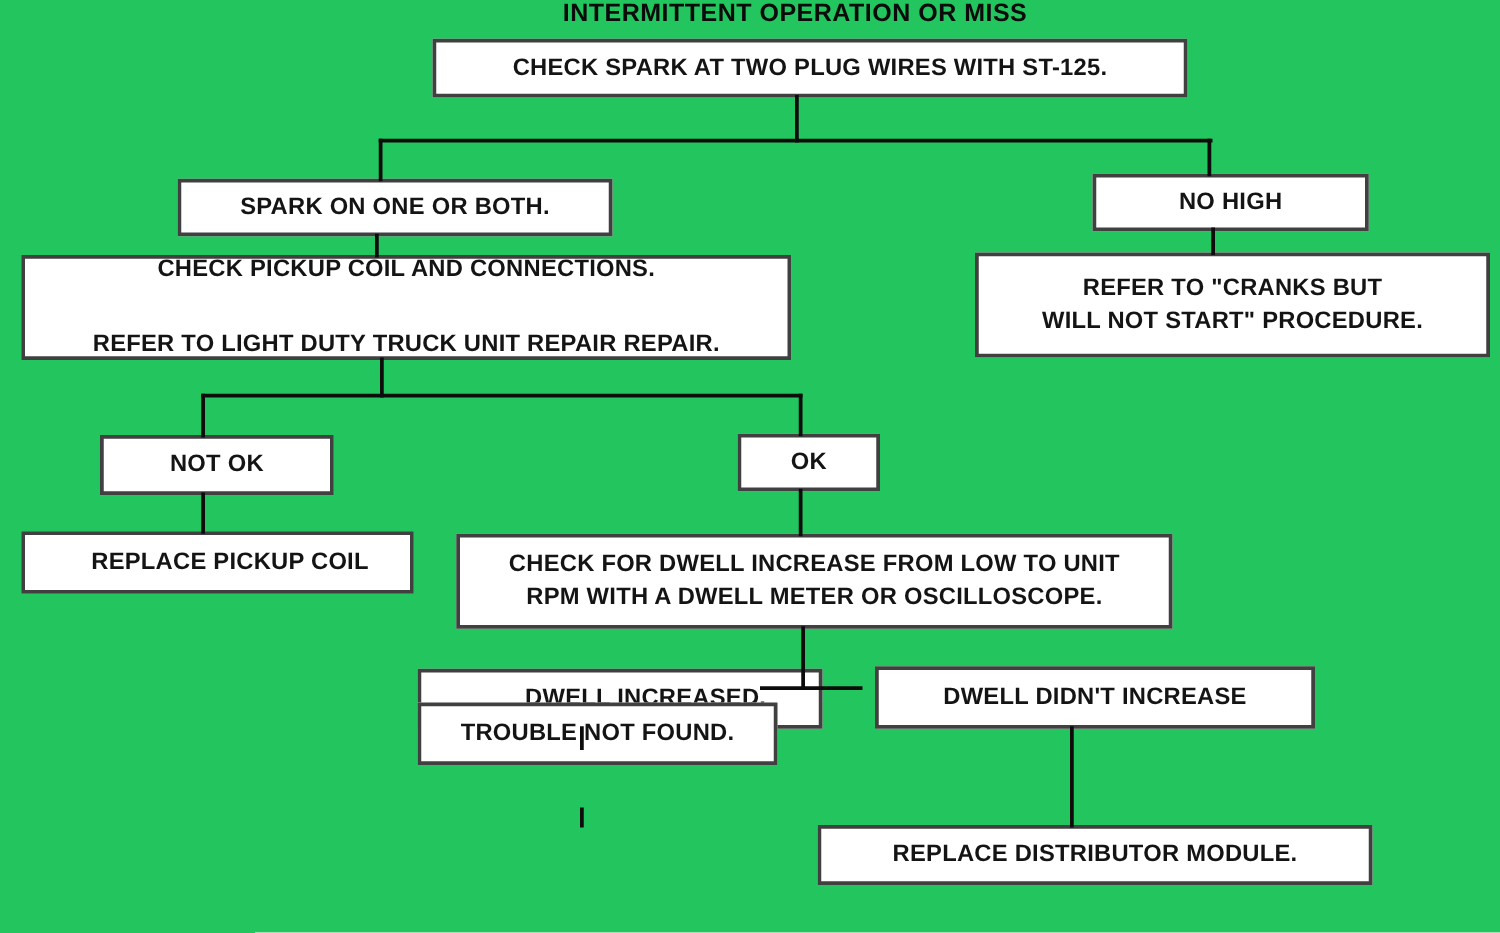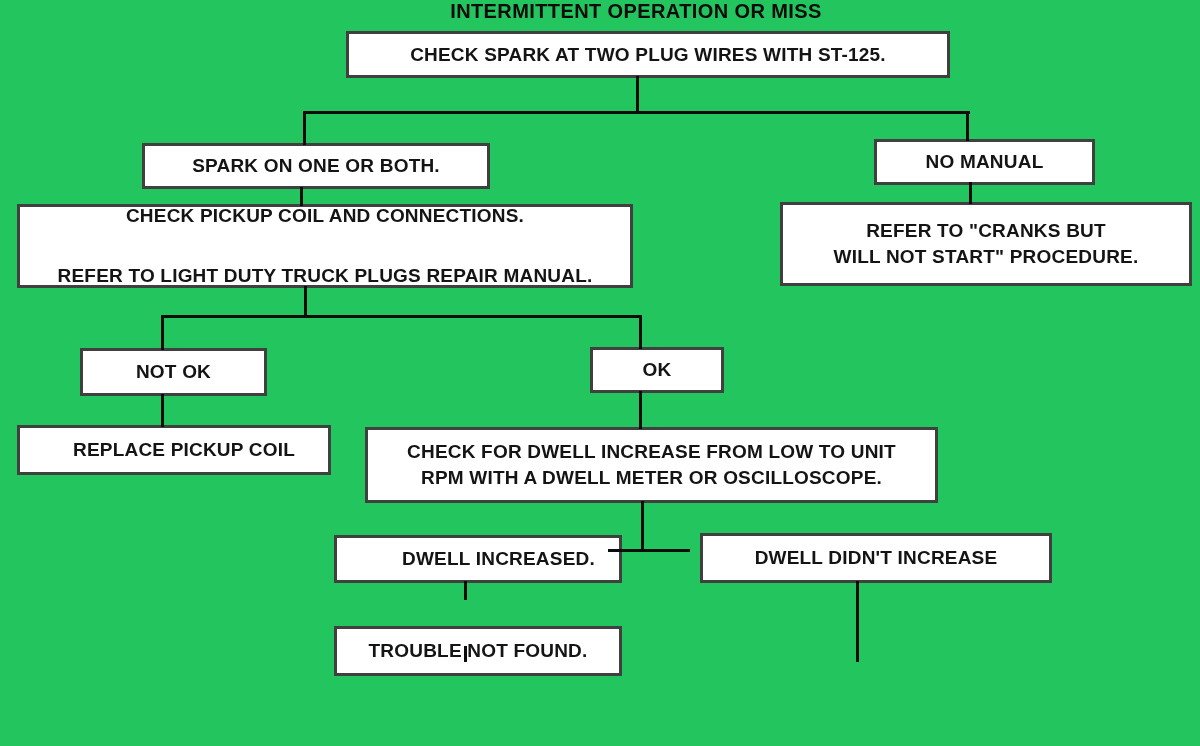--- a/index.html
+++ b/index.html
@@ -51,51 +51,51 @@
     position: absolute;
     background: #0c0c0c;
   }
   
   #b-check-spark        { left: 334px; top: 31px;  width: 604px; height: 47px; }
   #b-spark-on           { left: 130px; top: 143px; width: 348px; height: 46px; }
   #b-no-spark           { left: 862px; top: 139px; width: 221px; height: 46px; }
   #b-check-pickup       { left: 5px;   top: 204px; width: 616px; height: 84px; gap: 34px; }
   #b-refer-cranks       { left: 768px; top: 202px; width: 412px; height: 84px; }
   #b-not-ok             { left: 68px;  top: 348px; width: 187px; height: 48px; justify-content: center; }
-  #b-ok                 { left: 578px; top: 347px; width: 134px; height: 46px; }
+  #b-ok                 { left: 578px; top: 347px; width: 114px; height: 46px; }
   #b-replace-pickup     { left: 5px;   top: 425px; width: 314px; height: 50px; padding-left: 20px; }
   #b-check-dwell        { left: 353px; top: 427px; width: 573px; height: 76px; }
-  #b-dwell-increased    { left: 322px; top: 535px; width: 288px; height: 48px; padding-left: 41px; }
+  #b-dwell-increased    { left: 322px; top: 535px; width: 324px; height: 48px; padding-left: 41px; }
   #b-dwell-didnt        { left: 688px; top: 533px; width: 352px; height: 50px; }
-  #b-trouble-not-found  { left: 322px; top: 626px; width: 288px; height: 50px; text-align: right; }
+  #b-trouble-not-found  { left: 322px; top: 562px; width: 288px; height: 50px; text-align: right; }
   #b-check-fuel         { left: 322px; top: 660px; width: 289px; height: 80px; }
   #b-replace-distrib    { left: 642px; top: 660px; width: 444px; height: 48px; }
 </style>
 </head>
 <body>
 
 <div class="page">
 
   <div class="title">INTERMITTENT OPERATION OR MISS</div>
 
   <div class="box" id="b-check-spark">
     <span>CHECK SPARK AT TWO PLUG WIRES WITH ST-125.</span>
   </div>
 
   <div class="box" id="b-spark-on">
     <span>SPARK ON ONE OR BOTH.</span>
   </div>
 
   <div class="box" id="b-no-spark">
-    <span>NO MANUAL</span>
+    <span>NO HIGH</span>
   </div>
 
   <div class="box" id="b-check-pickup">
     <span>CHECK PICKUP COIL AND CONNECTIONS.</span>
-    <span>REFER TO LIGHT DUTY TRUCK PLUGS REPAIR MANUAL.</span>
+    <span>REFER TO LIGHT DUTY TRUCK UNIT REPAIR REPAIR.</span>
   </div>
 
   <div class="box" id="b-refer-cranks">
     <span>REFER TO "CRANKS BUT</span>
     <span>WILL NOT START" PROCEDURE.</span>
   </div>
 
   <div class="box" id="b-not-ok">
     <span>NOT OK</span>
   </div>
@@ -119,20 +119,23 @@
 
   <div class="box" id="b-dwell-didnt">
     <span>DWELL DIDN'T INCREASE</span>
   </div>
 
   <div class="box" id="b-trouble-not-found">
     <span>TROUBLE NOT FOUND.</span>
   </div>
 
 
+  <div class="box" id="b-replace-distrib">
+    <span>REPLACE DISTRIBUTOR MODULE.</span>
+  </div>
 
   <div class="conn" style="left:636px; top:76px;  width:3px;   height:38px;"></div>
   <div class="conn" style="left:303px; top:111px; width:667px; height:3px;"></div>
   <div class="conn" style="left:303px; top:111px; width:3px;   height:34px;"></div>
   <div class="conn" style="left:966px; top:111px; width:3px;   height:30px;"></div>
   <div class="conn" style="left:300px; top:187px; width:3px;   height:19px;"></div>
   <div class="conn" style="left:969px; top:182px; width:3px;   height:22px;"></div>
   <div class="conn" style="left:304px; top:286px; width:3px;   height:32px;"></div>
   <div class="conn" style="left:161px; top:315px; width:481px; height:3px;"></div>
   <div class="conn" style="left:161px; top:315px; width:3px;   height:35px;"></div>

